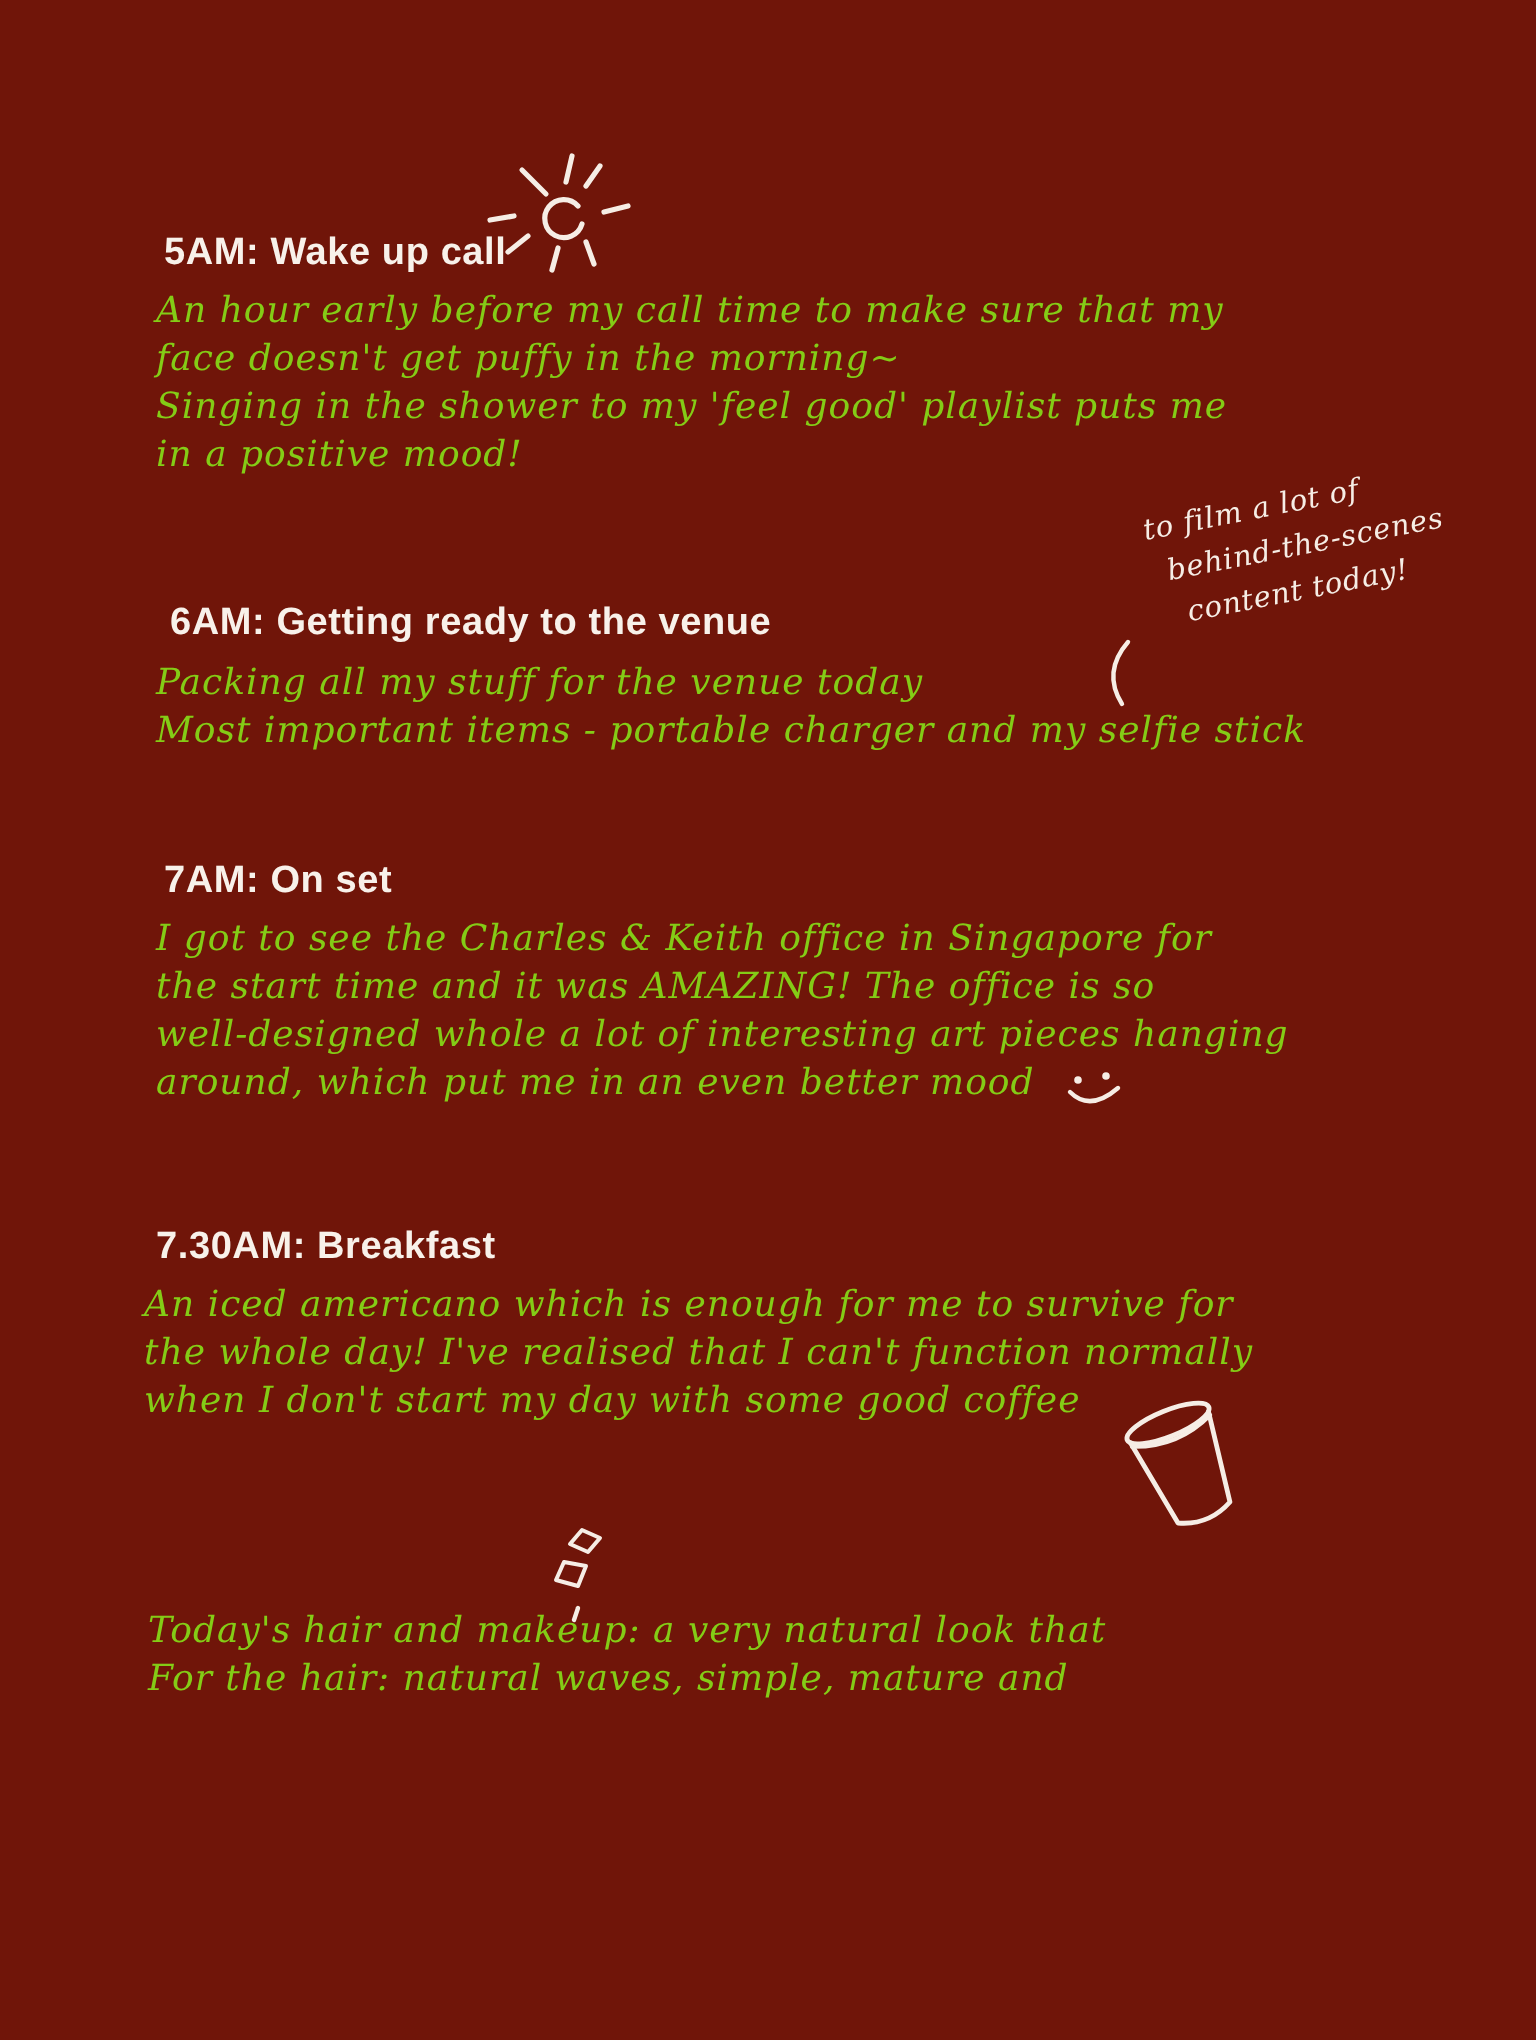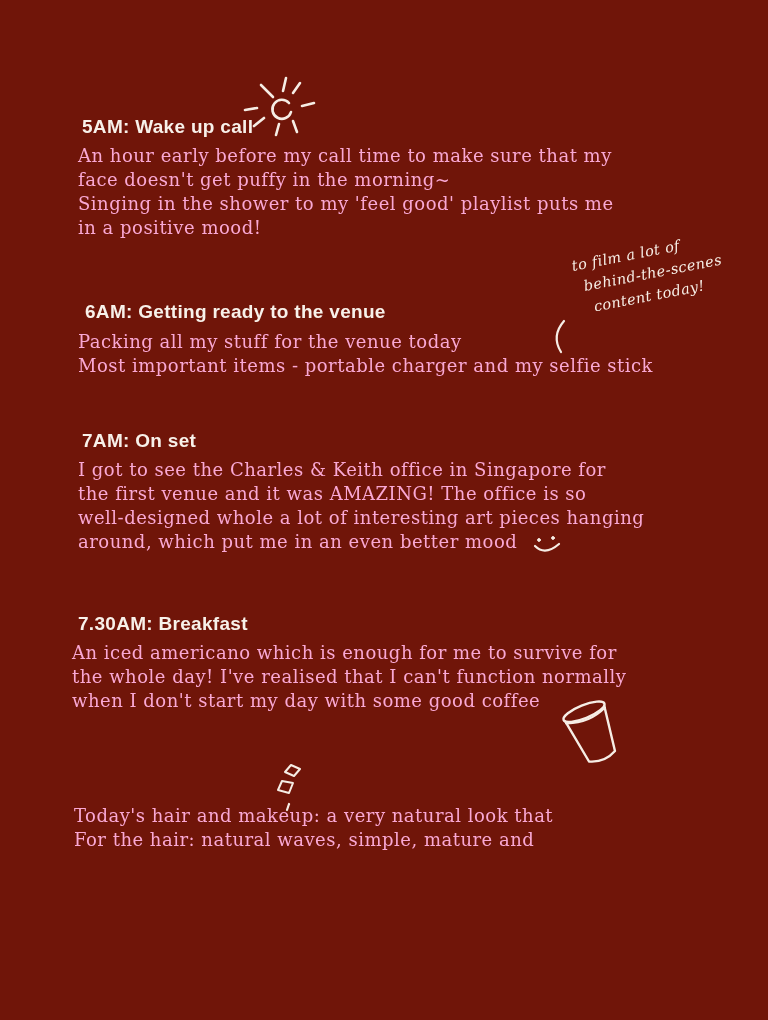--- a/index.html
+++ b/index.html
@@ -15,22 +15,23 @@
     color:#F8F1EA;
     font-family:"Liberation Sans", sans-serif;
     font-size:19px;
     font-weight:600;
     letter-spacing:0.3px;
     white-space:nowrap;
   }
 
   .script {
     position:absolute;
-    color:#f9a8d4;
+    color:#84cc16;
     font-family:"DejaVu Serif", serif;
+    font-style:italic;
     font-size:18px;
     line-height:24px;
     letter-spacing:0.5px;
     white-space:nowrap;
   }
   .script .line { white-space:nowrap; }
 
   .annotation {
     position:absolute;
     left:556px; top:258px;
@@ -89,21 +90,21 @@
 
   <div class="heading" style="left:85px; top:301px;">6AM: Getting ready to the venue</div>
   <div class="script" style="left:78px; top:330px;">
     <div class="line">Packing all my stuff for the venue today</div>
     <div class="line">Most important items - portable charger and my selfie stick</div>
   </div>
 
   <div class="heading" style="left:82px; top:430px;text-align:right;">7AM: On set</div>
   <div class="script" style="left:78px; top:458px;">
     <div class="line">I got to see the Charles &amp; Keith office in Singapore for</div>
-    <div class="line">the first venue and it was AMAZING! The office is so</div>
+    <div class="line">the start time and it was AMAZING! The office is so</div>
     <div class="line">well-designed whole a lot of interesting art pieces hanging</div>
     <div class="line">around, which put me in an even better mood</div>
   </div>
   <svg class="doodle" style="left:528px; top:532px;" width="38" height="28" viewBox="0 0 38 28">
     <circle cx="11" cy="8" r="1.4" style="fill:#F6EDE5"></circle>
     <circle cx="25" cy="6" r="1.4" style="fill:#F6EDE5"></circle>
     <path d="M7,14 Q17,24 31,12" stroke-width="2.2"></path>
   </svg>
 
   <div class="heading" style="left:78px; top:613px;text-align:center;">7.30AM: Breakfast</div>

